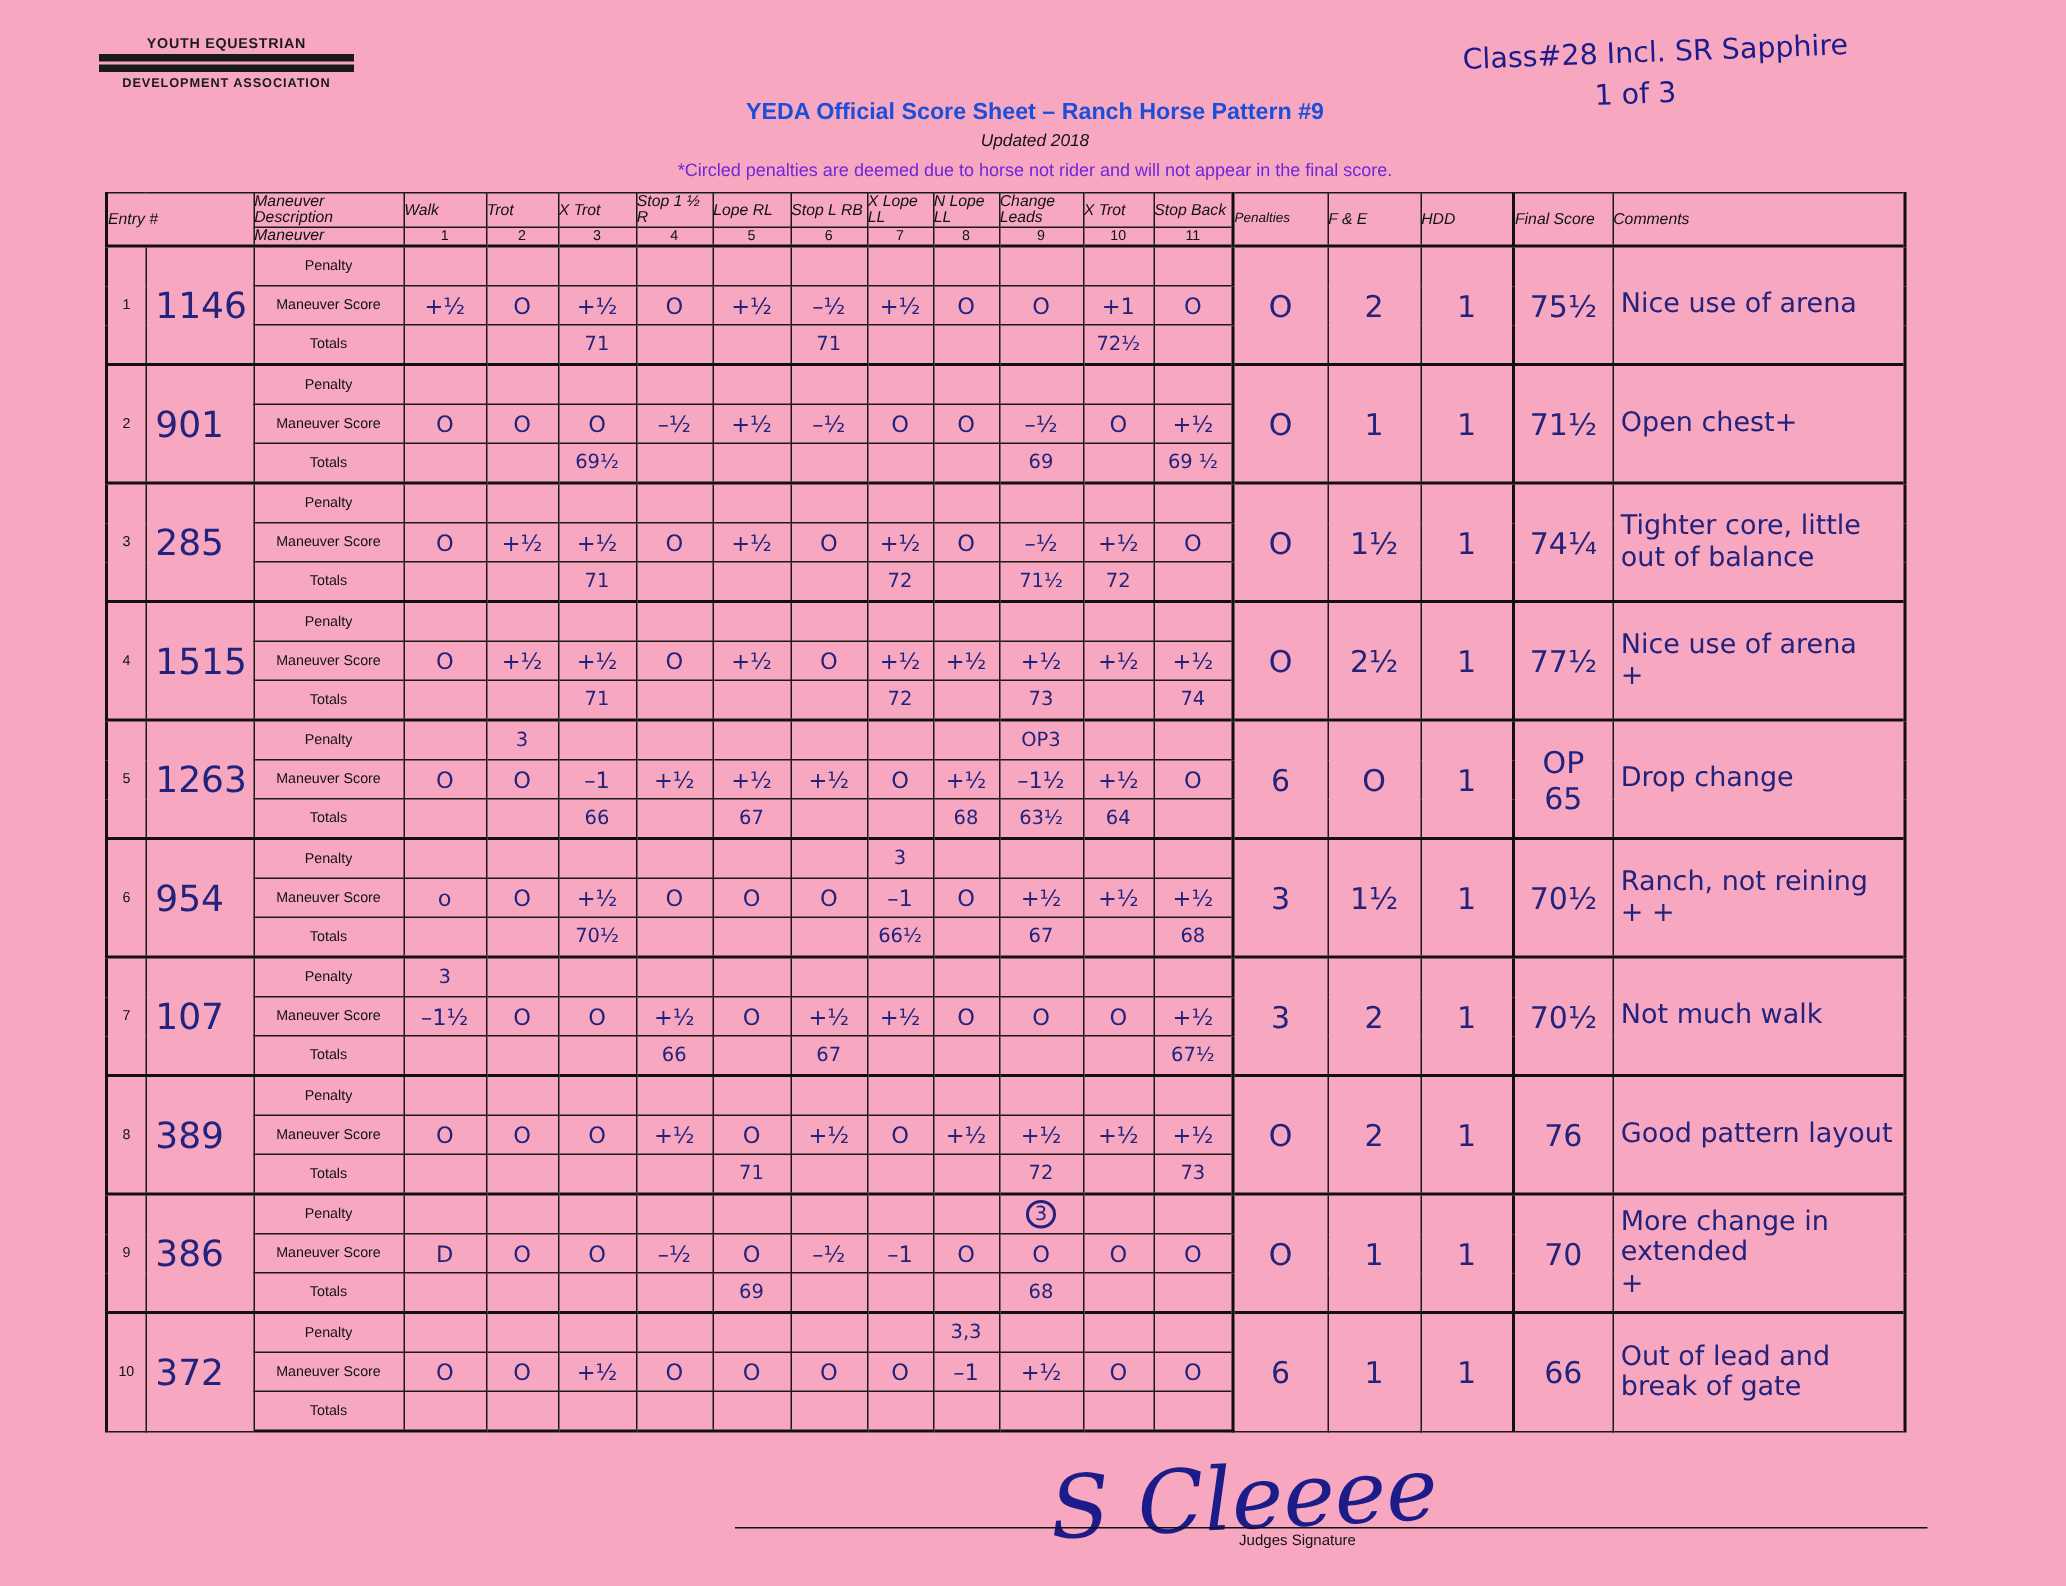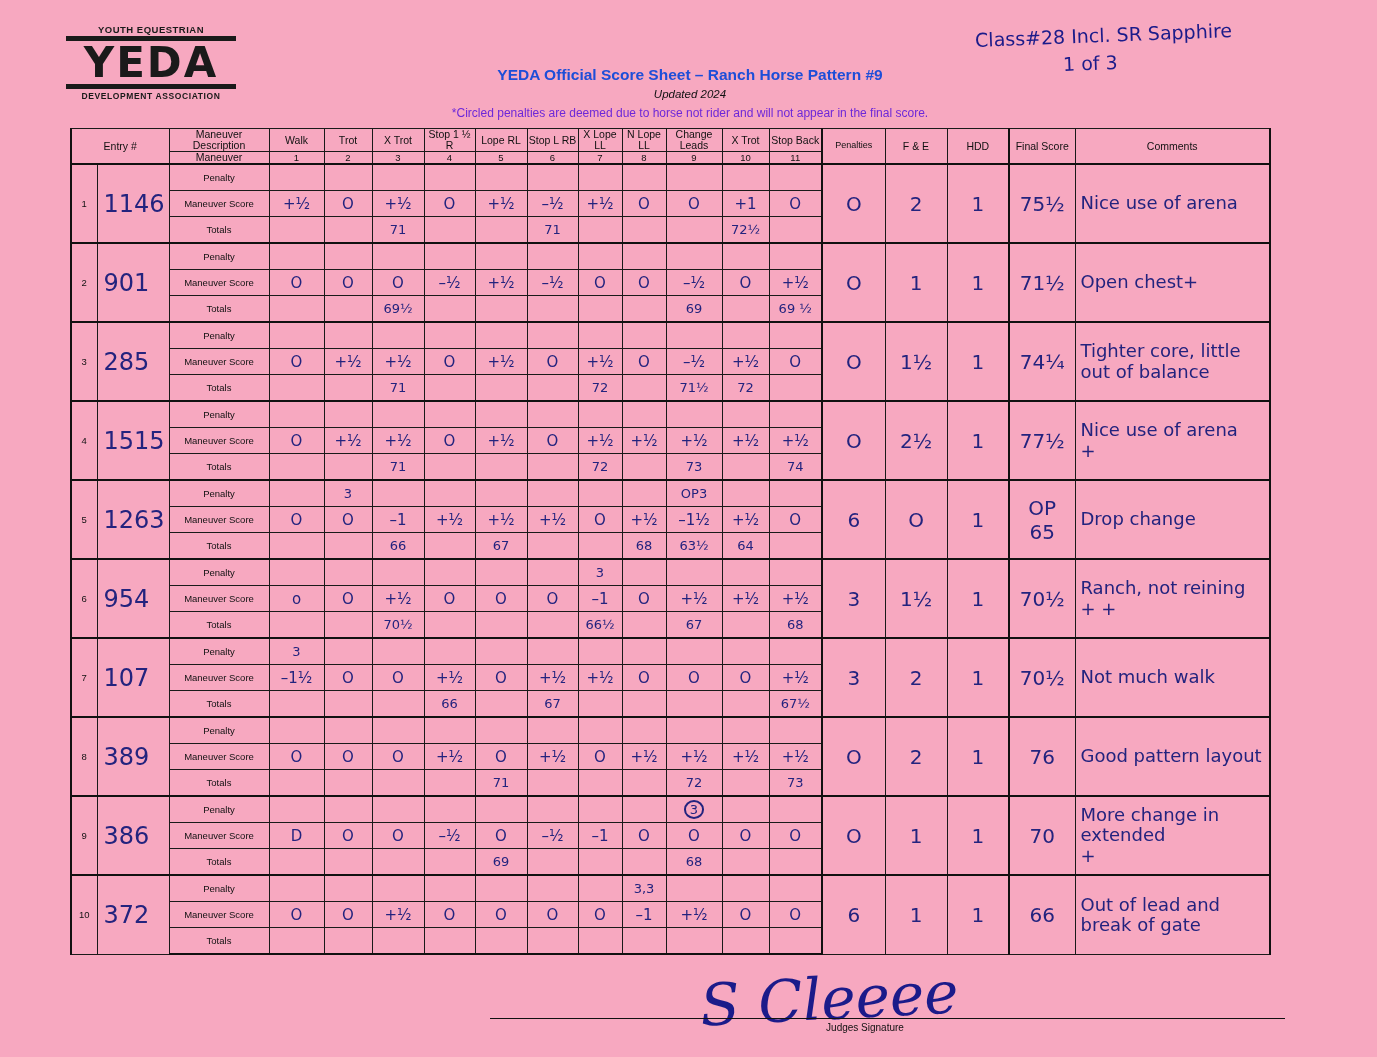--- a/index.html
+++ b/index.html
@@ -24,21 +24,21 @@
   .note{position:absolute;left:280px;top:106px;width:820px;text-align:center;font-size:12px;font-weight:normal;color:#6d28d9;}
 
   .hand{font-family:"DejaVu Sans", sans-serif;color:#2b2b7a;}
   .annot{position:absolute;color:#1b1b8a;font-size:19px;transform:rotate(-2.2deg);}
   .annot.a1{left:975px;top:24px;}
   .annot.a2{left:1063px;top:52px;}
 
   
   table{position:absolute;left:70px;top:128px;border-collapse:collapse;table-layout:fixed;}
   td,th{border:1px solid #1a1a1a;padding:0;color:#111;}
-  .hdr{font-size:10.5px;text-align:center;line-height:1.05;font-weight:normal;}
+  .hdr{font-size:10.5px;text-align:left;line-height:1.05;font-weight:normal;font-style:italic;}
   .hdr.small{font-size:9px;margin-left:18px;}
   .num{font-size:9.5px;text-align:center;}
   .rowlabel{font-size:9.5px;text-align:center;}
   .thick-top{border-top:2.5px solid #111;}
   .thick-bot{border-bottom:2.5px solid #111;}
   .thick-left{border-left:2.5px solid #111;}
   .thick-right{border-right:2.5px solid #111;}
 
   
   .hw{font-family:"DejaVu Sans", sans-serif;color:#23237e;font-size:15px;text-align:center;vertical-align:middle;}
@@ -55,27 +55,26 @@
   .sigscript{position:absolute;left:700px;top:965px;font-size:58px;color:#1b1b8a;font-family:"DejaVu Serif", serif;font-style:italic;transform:rotate(-3deg);}
 </style>
 </head>
 <body>
 
 <div class="sheet">
 
   <div class="logo">
     <div class="top">YOUTH EQUESTRIAN</div>
     <div class="bar"></div>
-    <div class="mid">YEDA</div>
     <div class="bar"></div>
     <div class="bot">DEVELOPMENT ASSOCIATION</div>
   </div>
 
   <div class="title">YEDA Official Score Sheet – Ranch Horse Pattern #9</div>
-  <div class="subtitle">Updated 2024</div>
+  <div class="subtitle">Updated 2018</div>
   <div class="note">*Circled penalties are deemed due to horse not rider and will not appear in the final score.</div>
 
   <div class="annot a1 hand">Class#28 Incl. SR Sapphire</div>
   <div class="annot a2 hand">1 of 3</div>
 
   <table>
     <colgroup>
       <col style="width:26px">
         <col style="width:72px">
         <col style="width:100px">

